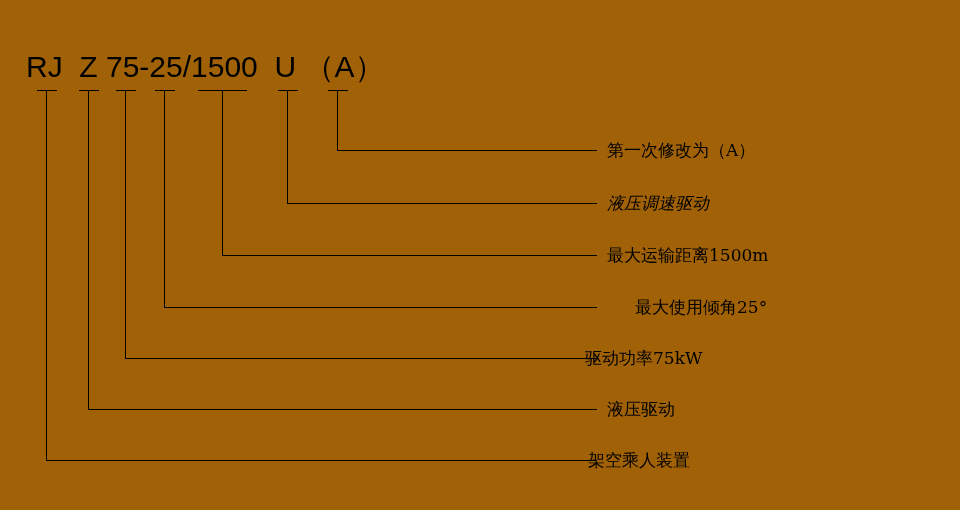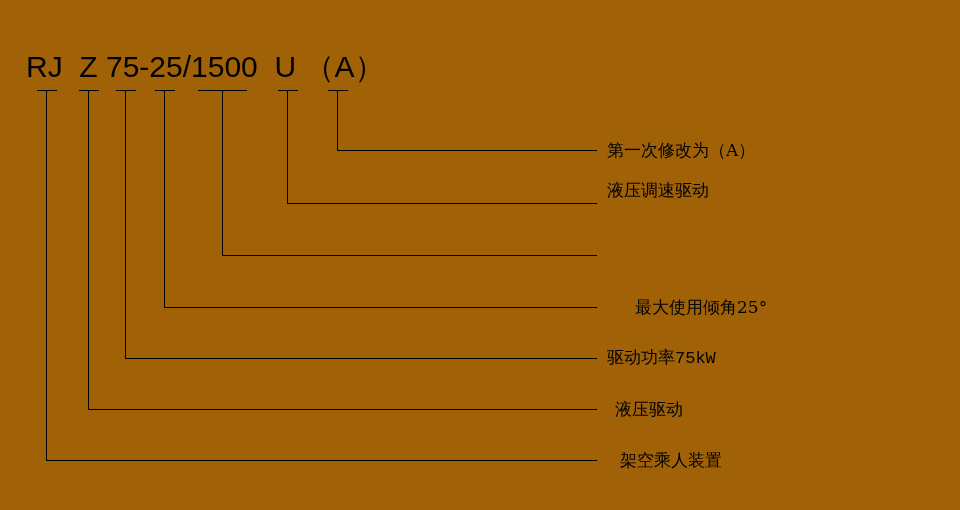--- a/index.html
+++ b/index.html
@@ -88,24 +88,25 @@
   <div class="hline" style="left:337px; top:150px; width:260px;"></div>
   <div class="hline" style="left:287px; top:203px; width:310px;"></div>
   <div class="hline" style="left:222px; top:255px; width:375px;"></div>
   <div class="hline" style="left:164px; top:307px; width:433px;"></div>
   <div class="hline" style="left:125px; top:358px; width:472px;"></div>
   <div class="hline" style="left:88px;  top:409px; width:509px;"></div>
   <div class="hline" style="left:46px;  top:460px; width:551px;"></div>
 
   <div class="desc" style="left:607px; top:150px;">第一次修改为（A）</div>
 
-  <div class="desc" style="left:607px; top:190px;">液压调速驱动</div>
+  <div class="desc" style="left:607px; top:203px;font-style:italic;">液压调速驱动</div>
 
+  <div class="desc" style="left:607px; top:255px;">最大运输距离1500m</div>
 
   <div class="desc" style="left:607px; top:307px;margin-left:28px;">最大使用倾角25°</div>
 
-  <div class="desc" style="left:607px; top:358px;font-family:Liberation Mono, monospace;">驱动功率75kW</div>
+  <div class="desc" style="left:585px; top:358px;">驱动功率75kW</div>
 
-  <div class="desc" style="left:607px; top:409px;margin-left:8px;">液压驱动</div>
+  <div class="desc" style="left:607px; top:409px;">液压驱动</div>
 
-  <div class="desc" style="left:620px; top:460px;">架空乘人装置</div>
+  <div class="desc" style="left:588px; top:460px;">架空乘人装置</div>
 
 </div>
 
 </body></html>

